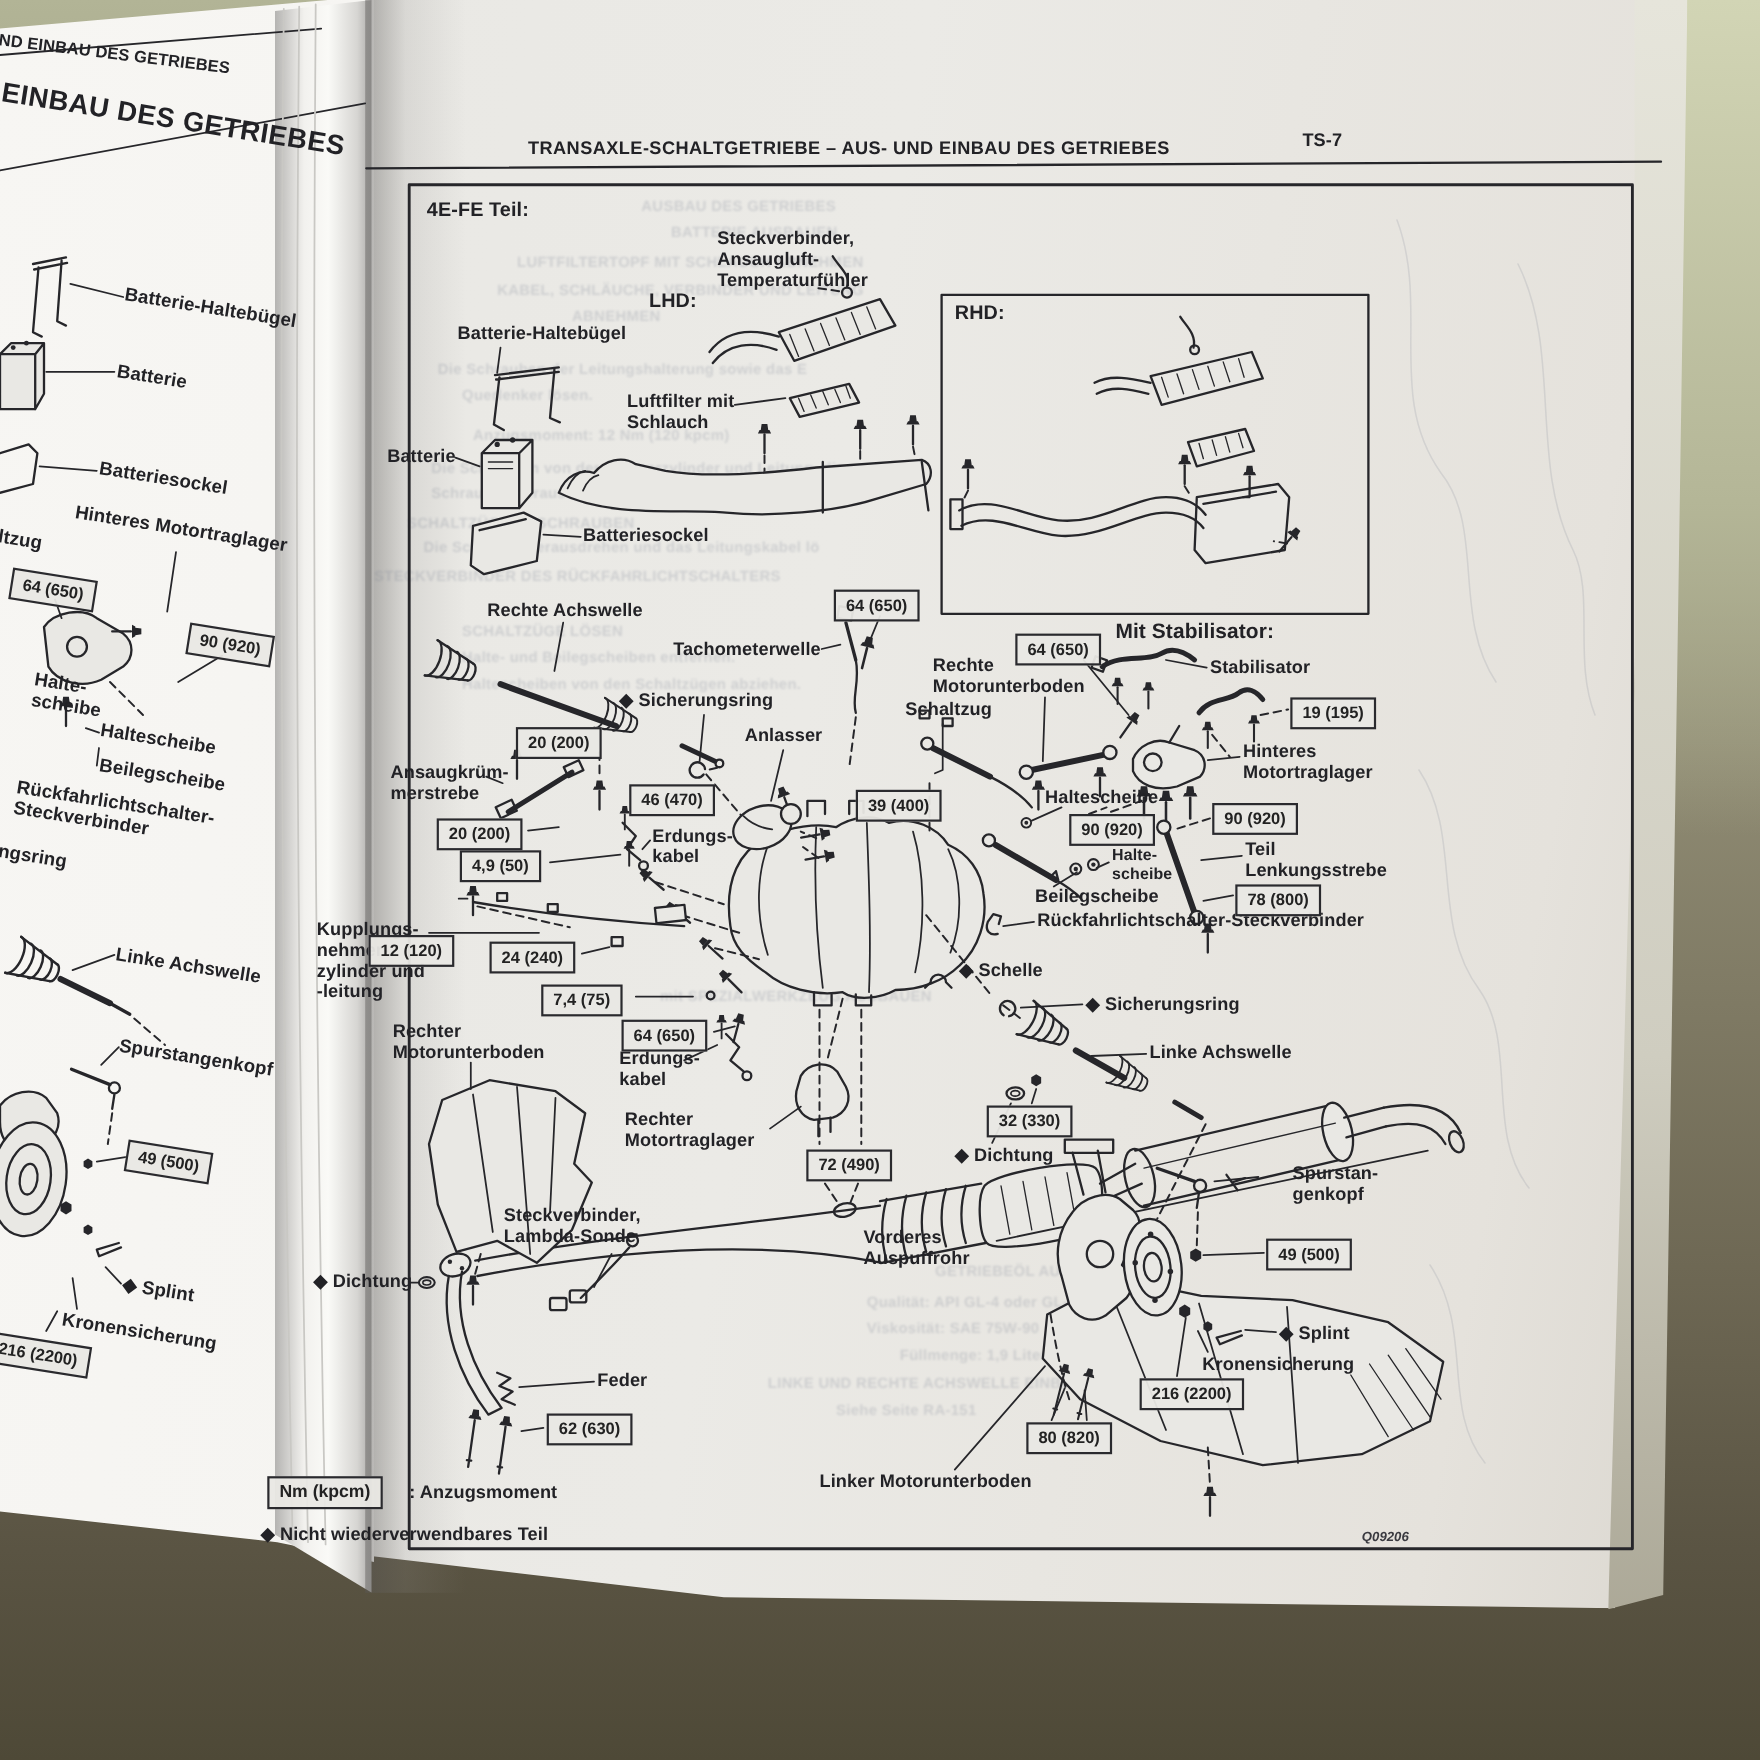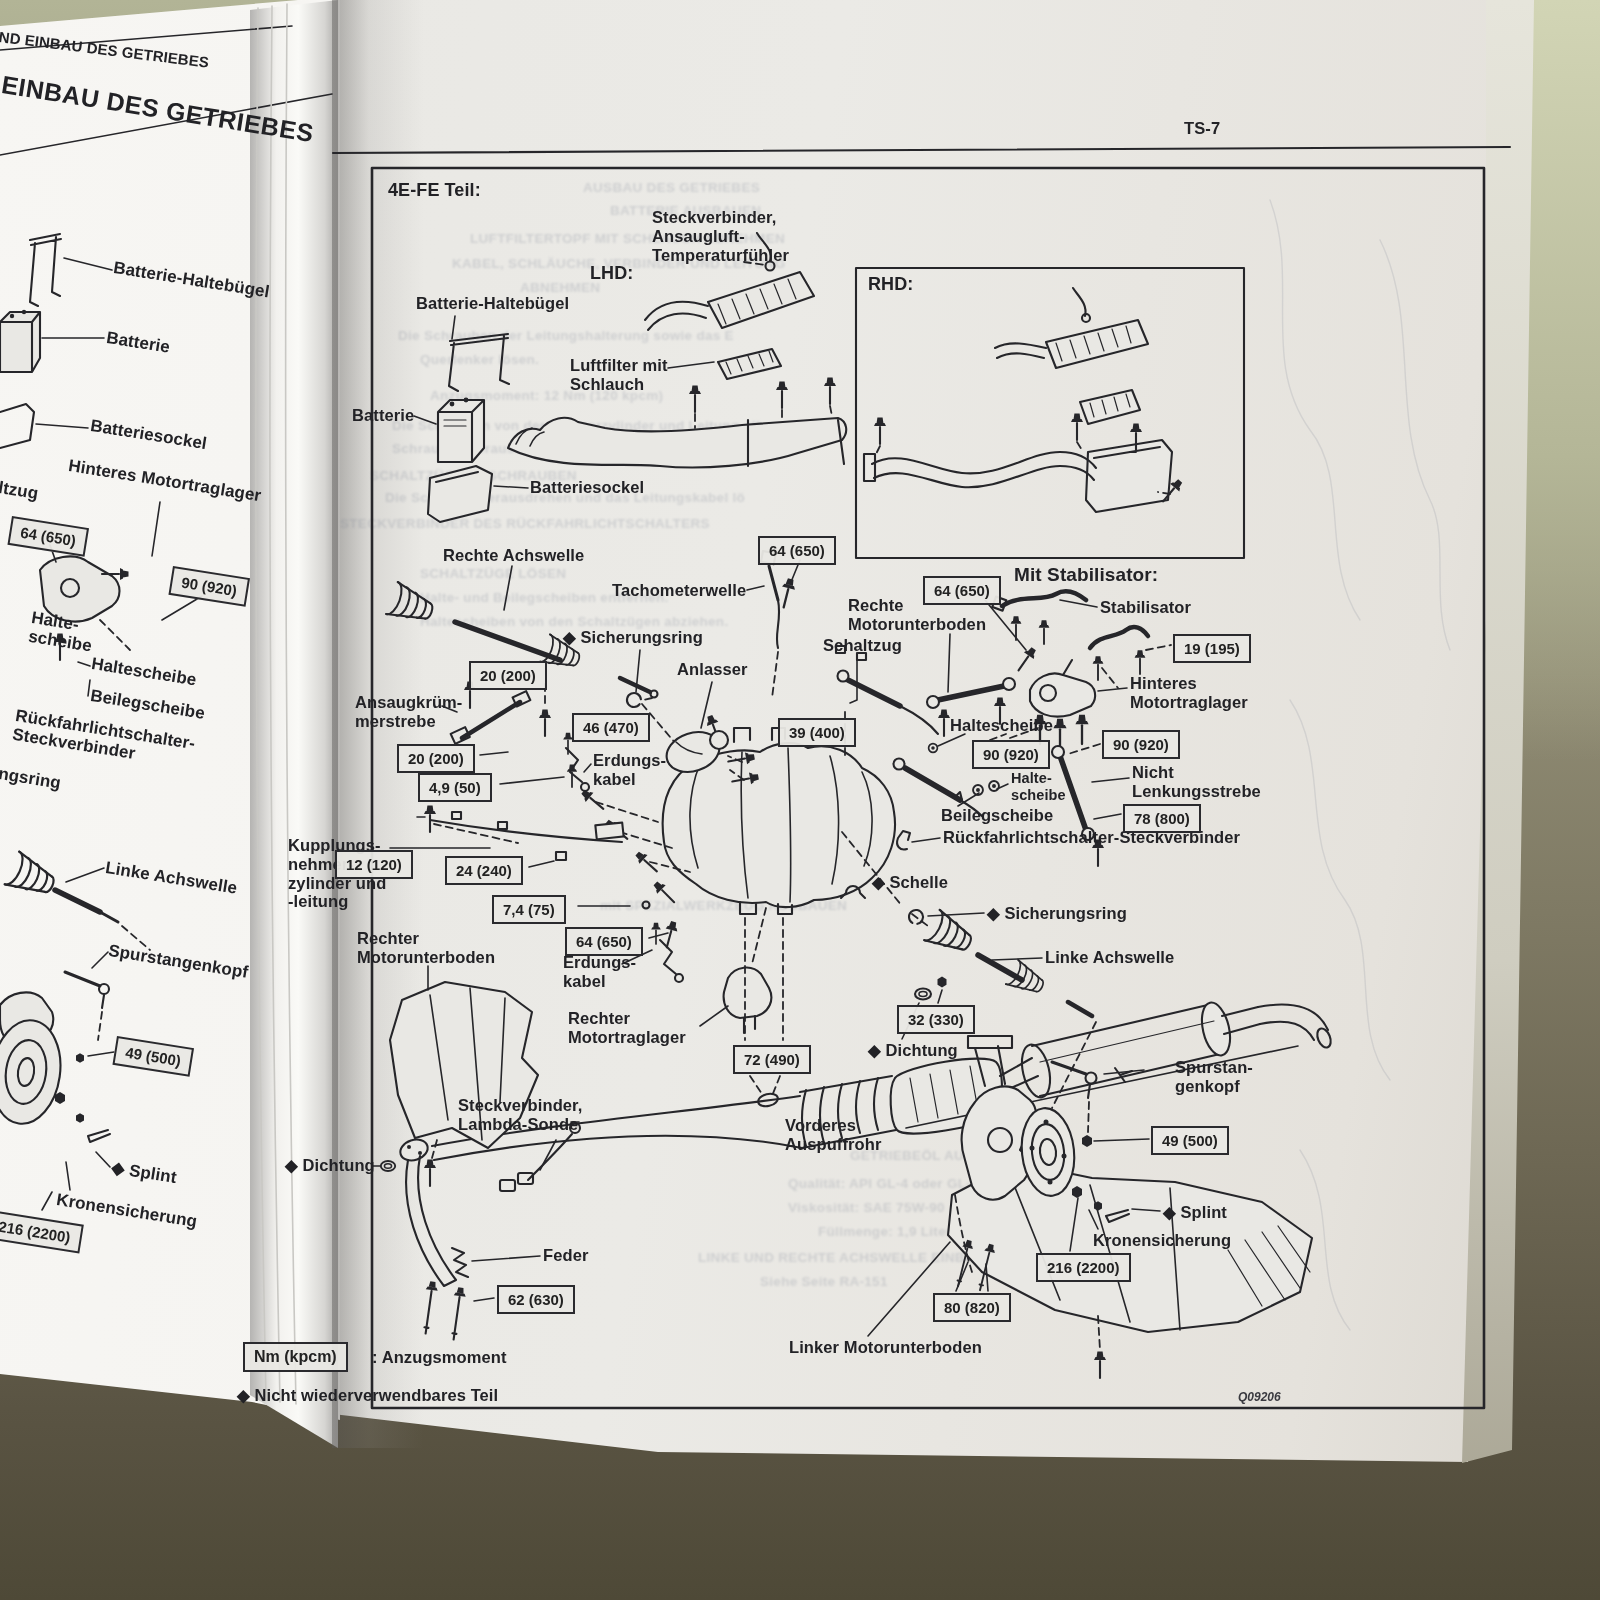--- a/index.html
+++ b/index.html
@@ -430,20 +430,21 @@
   <ellipse class="s2" cx="26" cy="1072" rx="8" ry="14" transform="rotate(8 26 1072)"></ellipse>
   <use href="#nut" transform="translate(60,1098)"></use>
       <use href="#nut" transform="translate(80,1118) scale(.8)"></use>
   <path class="s2" d="M88,1136 l20,-6 m-20,6 l2,6 l20,-8"></path>
   <path class="s15" d="M112,270 L64,258 M104,338 L42,338 M88,428 L36,424 M160,502 L152,556 M50,545 L56,562 M202,596 L162,620 M90,666 L78,662 M88,696 L90,680 M104,868 L66,882 M108,952 L92,968 M114,1052 L88,1056 M110,1167 L96,1152 M70,1190 L66,1162 M42,1210 L52,1192"></path>
   <use href="#nut" transform="translate(80,1058) scale(.8)"></use>
 </g>
 </svg>
 
 <div class="lay labels">
+  <div class="cl" style="left:480px;top:126px;letter-spacing:.4px">TRANSAXLE-SCHALTGETRIEBE – AUS- UND EINBAU DES GETRIEBES</div>
   <div class="cl" style="left:1184px;top:119px">TS-7</div>
   <div class="cl hd" style="left:388px;top:180px">4E-FE Teil:</div>
   <div class="cl hd" style="left:590px;top:263px">LHD:</div>
   <div class="cl hd" style="left:868px;top:274px">RHD:</div>
   <div class="cl big" style="left:1014px;top:564px">Mit Stabilisator:</div>
 
   <div class="cl" style="left:652px;top:208px">Steckverbinder,
 Ansaugluft-
 Temperaturfühler</div>
   <div class="cl" style="left:416px;top:294px">Batterie-Haltebügel</div>
@@ -461,21 +462,21 @@
 kabel</div>
   <div class="cl" style="left:823px;top:636px">Schaltzug</div>
   <div class="cl" style="left:848px;top:596px">Rechte
 Motorunterboden</div>
   <div class="cl" style="left:1100px;top:598px">Stabilisator</div>
   <div class="cl" style="left:1130px;top:674px">Hinteres
 Motortraglager</div>
   <div class="cl" style="left:950px;top:716px">Haltescheibe</div>
   <div class="cl sm" style="left:1011px;top:770px">Halte-
 scheibe</div>
-  <div class="cl" style="left:1132px;top:763px">Nicht
+  <div class="cl" style="left:1132px;top:763px">Teil
 Lenkungsstrebe</div>
   <div class="cl" style="left:941px;top:806px">Beilegscheibe</div>
   <div class="cl" style="left:943px;top:828px">Rückfahrlichtschalter-Steckverbinder</div>
   <div class="cl" style="left:872px;top:873px">◆ Schelle</div>
   <div class="cl" style="left:987px;top:904px">◆ Sicherungsring</div>
   <div class="cl" style="left:1045px;top:948px">Linke Achswelle</div>
   <div class="cl" style="left:288px;top:836px">Kupplungs-
 nehmer-
 zylinder und
 -leitung</div>
@@ -489,21 +490,21 @@
   <div class="cl" style="left:1175px;top:1058px">Spurstan-
 genkopf</div>
   <div class="cl" style="left:285px;top:1156px">◆ Dichtung</div>
   <div class="cl" style="left:458px;top:1096px">Steckverbinder,
 Lambda-Sonde</div>
   <div class="cl" style="left:785px;top:1116px">Vorderes
 Auspuffrohr</div>
   <div class="cl" style="left:543px;top:1246px">Feder</div>
   <div class="cl" style="left:1163px;top:1203px">◆ Splint</div>
   <div class="cl" style="left:1093px;top:1231px">Kronensicherung</div>
-  <div class="cl" style="left:789px;top:1338px">Linker Motorunterboden</div>
+  <div class="cl" style="left:745px;top:1338px">Linker Motorunterboden</div>
 
   <div class="tq" style="left:758px;top:536px">64 (650)</div>
   <div class="tq" style="left:469px;top:661px">20 (200)</div>
   <div class="tq" style="left:572px;top:713px">46 (470)</div>
   <div class="tq" style="left:778px;top:718px">39 (400)</div>
   <div class="tq" style="left:397px;top:744px">20 (200)</div>
   <div class="tq" style="left:418px;top:773px">4,9 (50)</div>
   <div class="tq" style="left:335px;top:850px">12 (120)</div>
   <div class="tq" style="left:445px;top:856px">24 (240)</div>
   <div class="tq" style="left:492px;top:895px">7,4 (75)</div>

